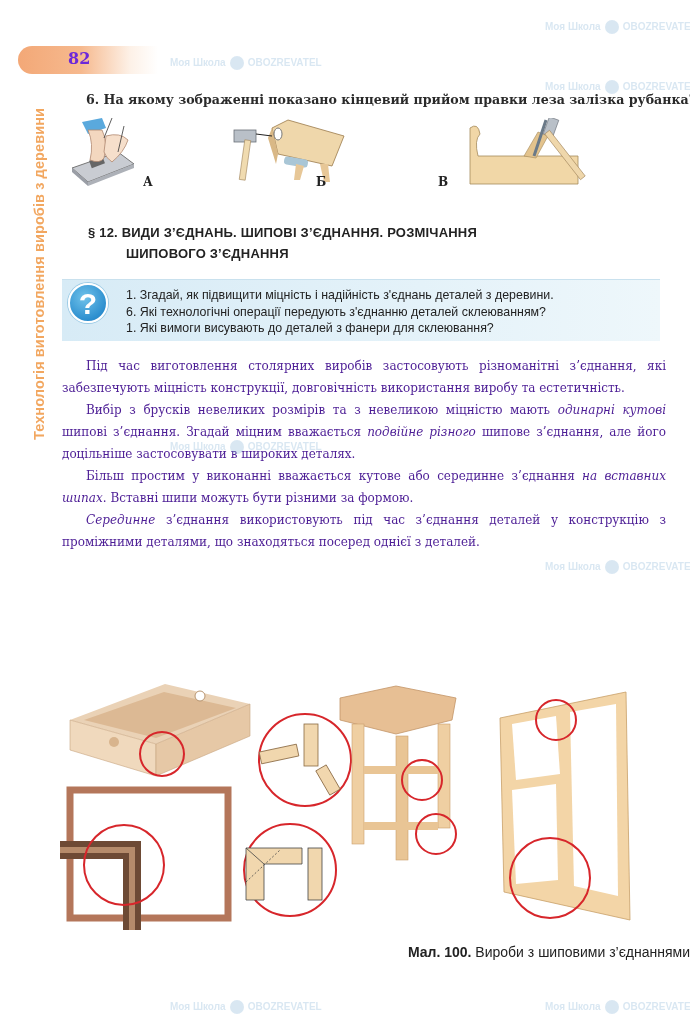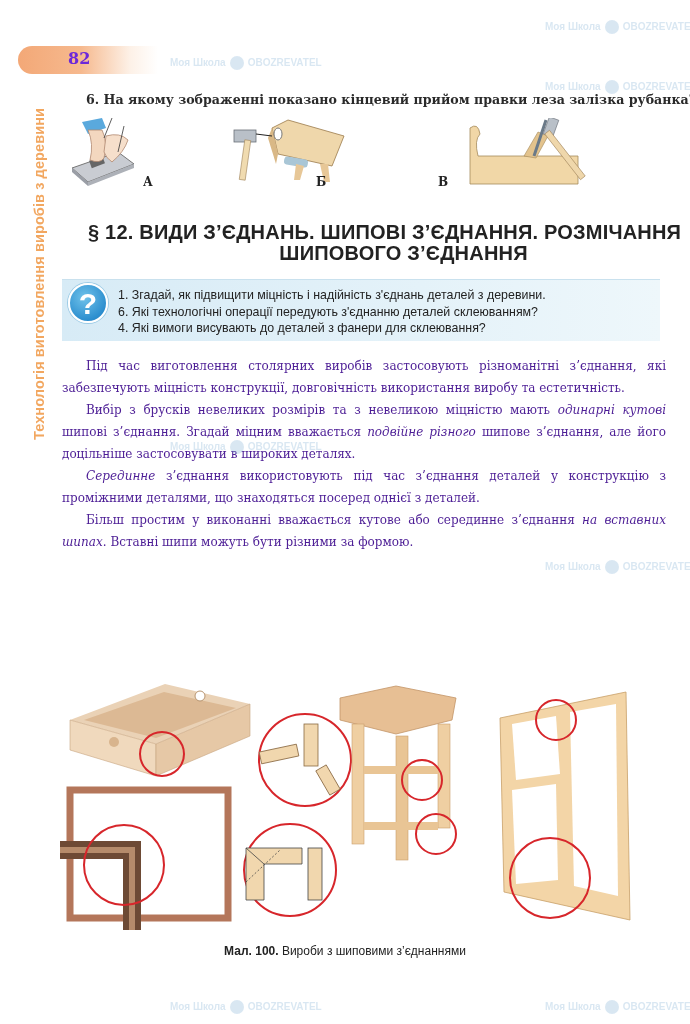--- a/index.html
+++ b/index.html
@@ -26,54 +26,54 @@
     .question6 {
       position: absolute; left: 86px; top: 92px; font-size: 12.6px; font-weight: bold; color: #2a2a2a;
       white-space: nowrap;
     }
 
     .fig-small { position: absolute; }
     .fig-label { position: absolute; font-family: "DejaVu Serif", serif; font-weight: bold; font-size: 12px; color: #222; }
 
     .section-title {
       position: absolute; left: 88px; top: 222px; font-family: "Liberation Sans", sans-serif;
-      font-weight: bold; font-size: 20px; color: #222; line-height: 21px; letter-spacing: 0.2px;
-    }
-    .section-title .line2 { display: block; padding-left: 38px; text-align: center; }
+      font-weight: bold; font-size: 13px; color: #222; line-height: 21px; letter-spacing: 0.2px;
+    }
+    .section-title .line2 { display: block; padding-left: 38px; }
 
     .review-box {
       position: absolute; left: 62px; top: 279px; width: 598px; height: 62px;
       background: linear-gradient(90deg, #d7ebf6 0%, #e4f2f9 60%, #eef7fb 100%);
       border-top: 1px solid #c9e1ee;
     }
     .q-icon {
       position: absolute; left: 68px; top: 283px; width: 40px; height: 40px; border-radius: 50%;
       background: radial-gradient(circle at 40% 35%, #6fc2ea 0%, #2d8fcf 70%, #1f76b5 100%);
       border: 2px solid #fff; box-shadow: 0 0 0 1px #9ccbe6;
       color: #fff; font-family: "Liberation Sans", sans-serif; font-weight: bold; font-size: 30px;
       text-align: center; line-height: 38px;
     }
     .review-list {
-      position: absolute; left: 118px; top: 287px; font-family: "Liberation Sans", sans-serif;
+      position: absolute; left: 126px; top: 287px; font-family: "Liberation Sans", sans-serif;
       font-size: 12.4px; color: #222; line-height: 16.5px; list-style: none; white-space: nowrap;
     }
 
     .body-text {
       position: absolute; left: 62px; top: 355px; width: 604px;
       font-family: "DejaVu Serif", serif; font-size: 12px; line-height: 22px; color: #4c1d95;
       text-align: justify;
     }
     .body-text p { text-indent: 24px; }
     .body-text em { }
 
     .illus { position: absolute; left: 60px; top: 680px; width: 600px; height: 250px; }
 
     .caption {
-      position: absolute; left: 0; right: 0; top: 944px; text-align: center;
-      font-family: "Liberation Sans", sans-serif; font-size: 12px; color: #222;
+      position: absolute; left: 0; right: 0; top: 944px; text-align: right;
+      font-family: "Liberation Sans", sans-serif; font-size: 14px; color: #222;
     }
     .caption b { font-weight: bold; }
 
     .wm {
       position: absolute; font-family: "Liberation Sans", sans-serif; font-size: 10px; font-weight: bold;
       color: rgba(120,170,210,0.28); white-space: nowrap; pointer-events: none;
     }
     .wm .c { display: inline-block; width: 14px; height: 14px; border-radius: 50%; background: rgba(120,170,210,0.28);
       vertical-align: middle; margin: 0 4px; }
   </style>
@@ -131,28 +131,28 @@
 <div class="section-title">
   <span>§ 12. ВИДИ З’ЄДНАНЬ. ШИПОВІ З’ЄДНАННЯ. РОЗМІЧАННЯ</span>
   <span class="line2">ШИПОВОГО З’ЄДНАННЯ</span>
 </div>
 
 <div class="review-box"></div>
 <div class="q-icon">?</div>
 <ul class="review-list">
   <li>1. Згадай, як підвищити міцність і надійність з'єднань деталей з деревини.</li>
   <li>6. Які технологічні операції передують з'єднанню деталей склеюванням?</li>
-  <li>4. Які вимоги висувають до деталей з фанери для склеювання?</li>
+  <li>1. Які вимоги висувають до деталей з фанери для склеювання?</li>
 </ul>
 
 <div class="body-text">
   <p>Під час виготовлення столярних виробів застосовують різноманітні з’єднання, які забезпечують міцність конструкції, довговічність використання виробу та естетичність.</p>
   <p><span>Вибір з брусків невеликих розмірів та з невеликою міцністю мають </span><em>одинарні кутові</em><span> шипові з’єднання. Згадай міцним вважається </span><em>подвійне різного</em><span> шипове з’єднання, але його доцільніше застосовувати в широких деталях.</span></p>
+  <p><span>Більш простим у виконанні вважається кутове або серединне з’єднання </span><em>на вставних шипах</em><span>. Вставні шипи можуть бути різними за формою.</span></p>
   <p><em>Серединне</em><span> з’єднання використовують під час з’єднання деталей у конструкцію з проміжними деталями, що знаходяться посеред однієї з деталей.</span></p>
-  <p><span>Більш простим у виконанні вважається кутове або серединне з’єднання </span><em>на вставних шипах</em><span>. Вставні шипи можуть бути різними за формою.</span></p>
 </div>
 
 <div class="illus">
   <svg width="600" height="250" viewBox="0 0 600 250">
 
     <g>
       <polygon points="10,40 105,4 190,24 96,64" fill="#ead2b6"></polygon>
       <polygon points="24,40 104,12 176,28 96,58" fill="#dcb994"></polygon>
       <polygon points="10,40 96,64 96,96 10,70" fill="#f0d9bd" stroke="#c7a47f" stroke-width="0.6"></polygon>
       <polygon points="96,64 190,24 190,56 96,96" fill="#e6c8a6" stroke="#c7a47f" stroke-width="0.6"></polygon>

